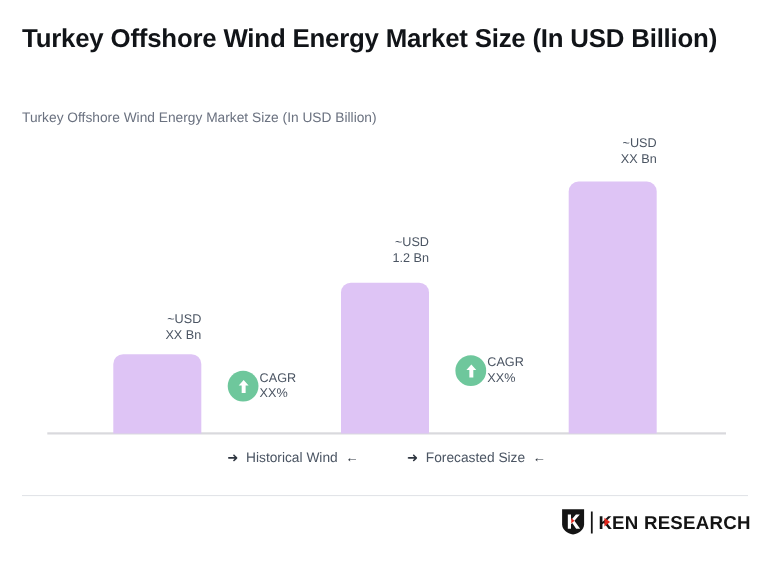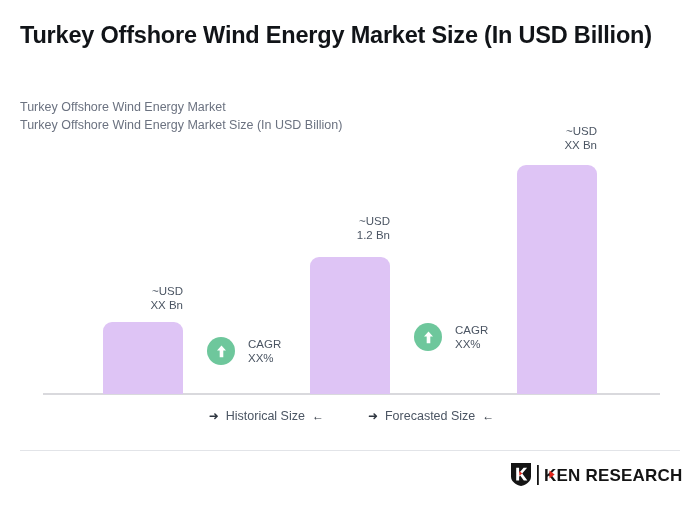--- a/index.html
+++ b/index.html
@@ -82,21 +82,21 @@
     color: #4b5563;
     text-align: right;
     white-space: pre-line;
   }
 
   
   .cagr {
     position: absolute;
     display: flex;
     align-items: center;
-    gap: 13px;
+    gap: 1px;
     pointer-events: auto;
   }
   .cagr-circle {
     width: 28px;
     height: 28px;
     border-radius: 50%;
     background: #6ec79c;
     display: flex;
     align-items: center;
     justify-content: center;
@@ -161,21 +161,20 @@
   .brand-word { display: block; }
 </style>
 </head>
 <body>
 
 <div class="page">
 
   <div class="title">Turkey Offshore Wind Energy Market Size (In USD Billion)</div>
 
   <div class="subtitle-block">
-    <div class="subtitle-line">Turkey Offshore Wind Energy Market</div>
     <div class="subtitle-line">Turkey Offshore Wind Energy Market Size (In USD Billion)</div>
   </div>
 
   <div class="plot">
 
     <div class="axis-line"></div>
 
     <div class="bar" style="left:103px; top:322px; width:80px; height:72px;"></div>
     <div class="bar-label" style="left:103px; top:284px; width:80px;">~USD
 XX Bn</div>
@@ -206,21 +205,21 @@
       </span>
       <span class="cagr-text">CAGR
 XX%</span>
     </div>
 
   </div>
 
   <div class="periods">
     <div class="period">
       <span class="arw">➜</span>
-      <span>Historical Size</span>
+      <span>Historical Wind</span>
       <span class="arw">←</span>
     </div>
     <div class="period">
       <span class="arw">➜</span>
       <span>Forecasted Size</span>
       <span class="arw">←</span>
     </div>
   </div>
 
   <div class="footer-rule"></div>

